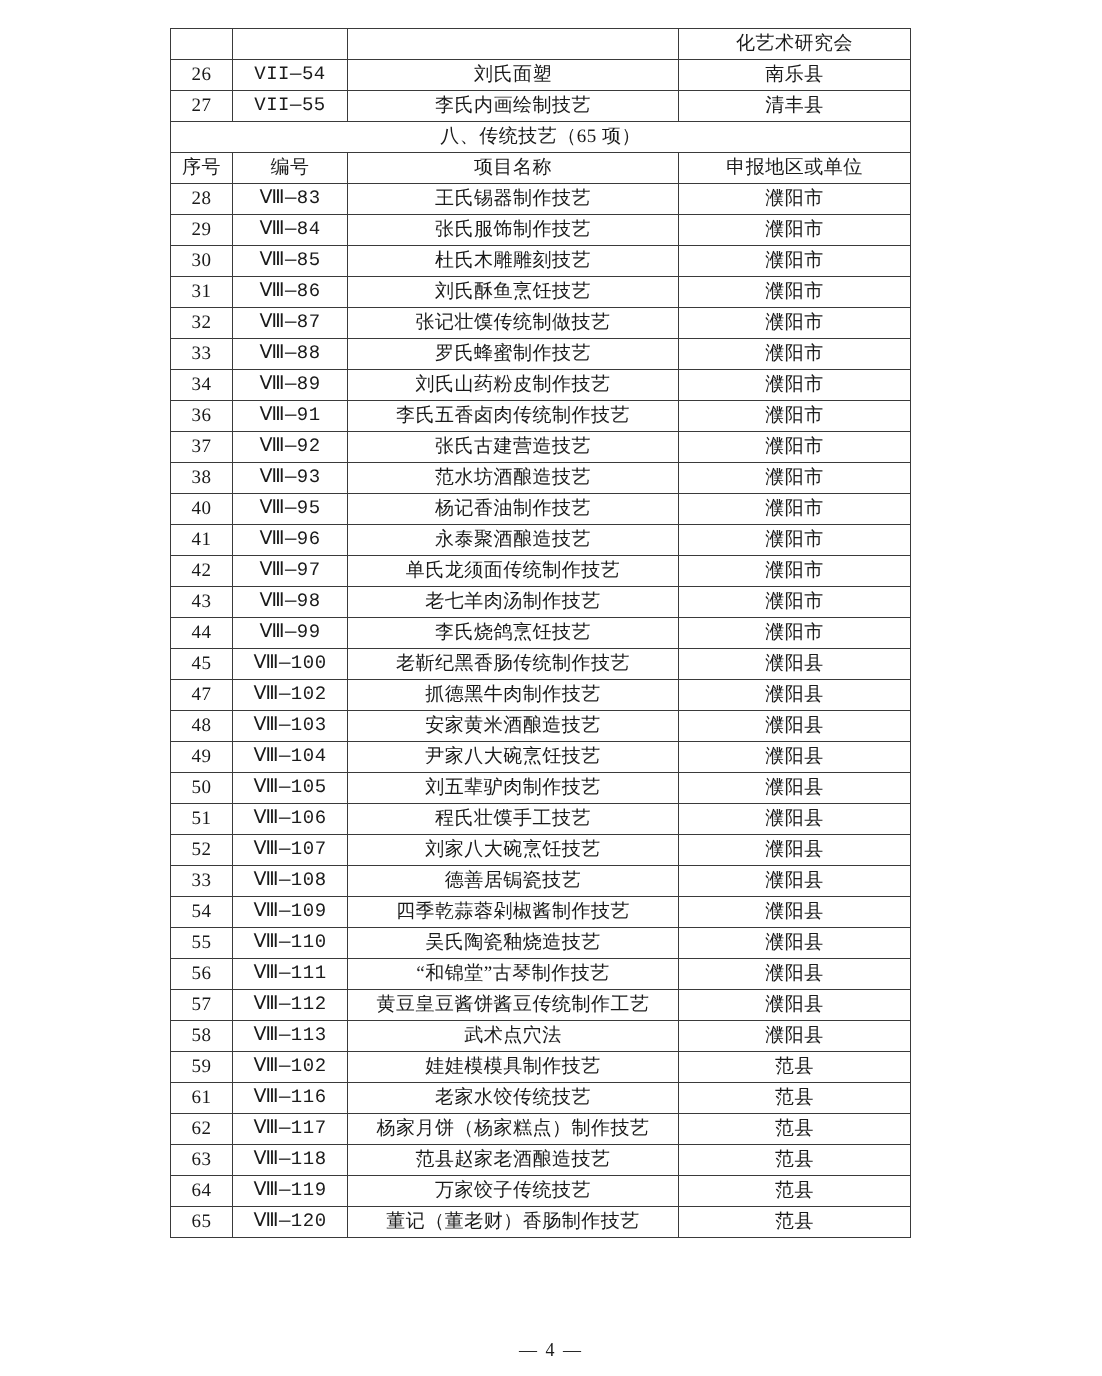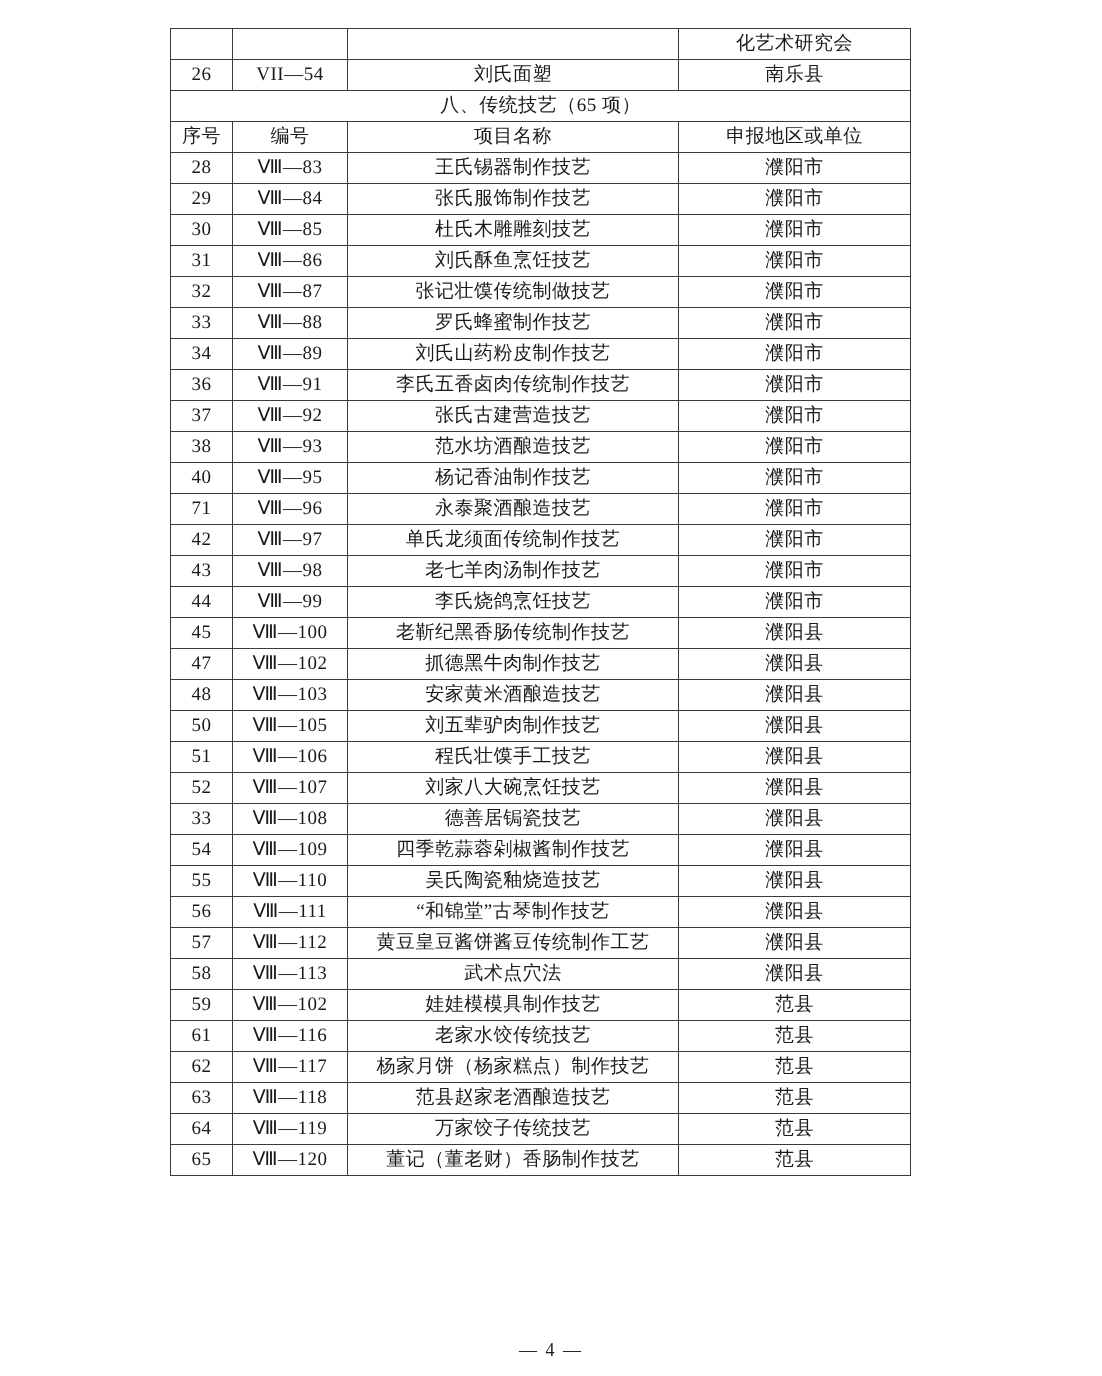--- a/index.html
+++ b/index.html
@@ -64,21 +64,21 @@
 
   
   tr.header-row td {
     height: 33px;
     font-size: 20px;
     letter-spacing: 2px;
     margin-top: 36px;
   }
 
   td.seq  { font-size: 20px; letter-spacing: 0; font-family: "Liberation Serif", serif; }
-  td.code { font-size: 20px; letter-spacing: 0; font-family: Liberation Serif, serif; }
+  td.code { font-size: 20px; letter-spacing: 0; font-family: Liberation Mono, monospace; }
   td.name { font-size: 19.5px; letter-spacing: 1.2px; }
   td.unit { font-size: 19.5px; letter-spacing: 1.2px; }
 
   
   #doc-table td { text-rendering: geometricPrecision; }
 
   
   #page-footer {
     position: absolute;
     left: 0;
@@ -110,20 +110,26 @@
           <td class="code"></td>
           <td class="name"></td>
           <td class="unit">化艺术研究会</td>
         </tr>
         <tr>
           <td class="seq">26</td>
           <td class="code">VII—54</td>
           <td class="name">刘氏面塑</td>
           <td class="unit">南乐县</td>
         </tr>
+        <tr>
+          <td class="seq">27</td>
+          <td class="code">VII—55</td>
+          <td class="name">李氏内画绘制技艺</td>
+          <td class="unit">清丰县</td>
+        </tr>
         <tr class="section-row">
           <td class="section" colspan="4">八、传统技艺（65 项）</td>
         </tr>
         <tr class="header-row">
           <td class="hdr">序号</td>
           <td class="hdr">编号</td>
           <td class="hdr">项目名称</td>
           <td class="hdr">申报地区或单位</td>
         </tr>
         <tr>
@@ -186,21 +192,21 @@
           <td class="name">范水坊酒酿造技艺</td>
           <td class="unit">濮阳市</td>
         </tr>
         <tr>
           <td class="seq">40</td>
           <td class="code">Ⅷ—95</td>
           <td class="name">杨记香油制作技艺</td>
           <td class="unit">濮阳市</td>
         </tr>
         <tr>
-          <td class="seq">71</td>
+          <td class="seq">41</td>
           <td class="code">Ⅷ—96</td>
           <td class="name">永泰聚酒酿造技艺</td>
           <td class="unit">濮阳市</td>
         </tr>
         <tr>
           <td class="seq">42</td>
           <td class="code">Ⅷ—97</td>
           <td class="name">单氏龙须面传统制作技艺</td>
           <td class="unit">濮阳市</td>
         </tr>
@@ -228,20 +234,26 @@
           <td class="name">抓德黑牛肉制作技艺</td>
           <td class="unit">濮阳县</td>
         </tr>
         <tr>
           <td class="seq">48</td>
           <td class="code">Ⅷ—103</td>
           <td class="name">安家黄米酒酿造技艺</td>
           <td class="unit">濮阳县</td>
         </tr>
         <tr>
+          <td class="seq">49</td>
+          <td class="code">Ⅷ—104</td>
+          <td class="name">尹家八大碗烹饪技艺</td>
+          <td class="unit">濮阳县</td>
+        </tr>
+        <tr>
           <td class="seq">50</td>
           <td class="code">Ⅷ—105</td>
           <td class="name">刘五辈驴肉制作技艺</td>
           <td class="unit">濮阳县</td>
         </tr>
         <tr>
           <td class="seq">51</td>
           <td class="code">Ⅷ—106</td>
           <td class="name">程氏壮馍手工技艺</td>
           <td class="unit">濮阳县</td>

